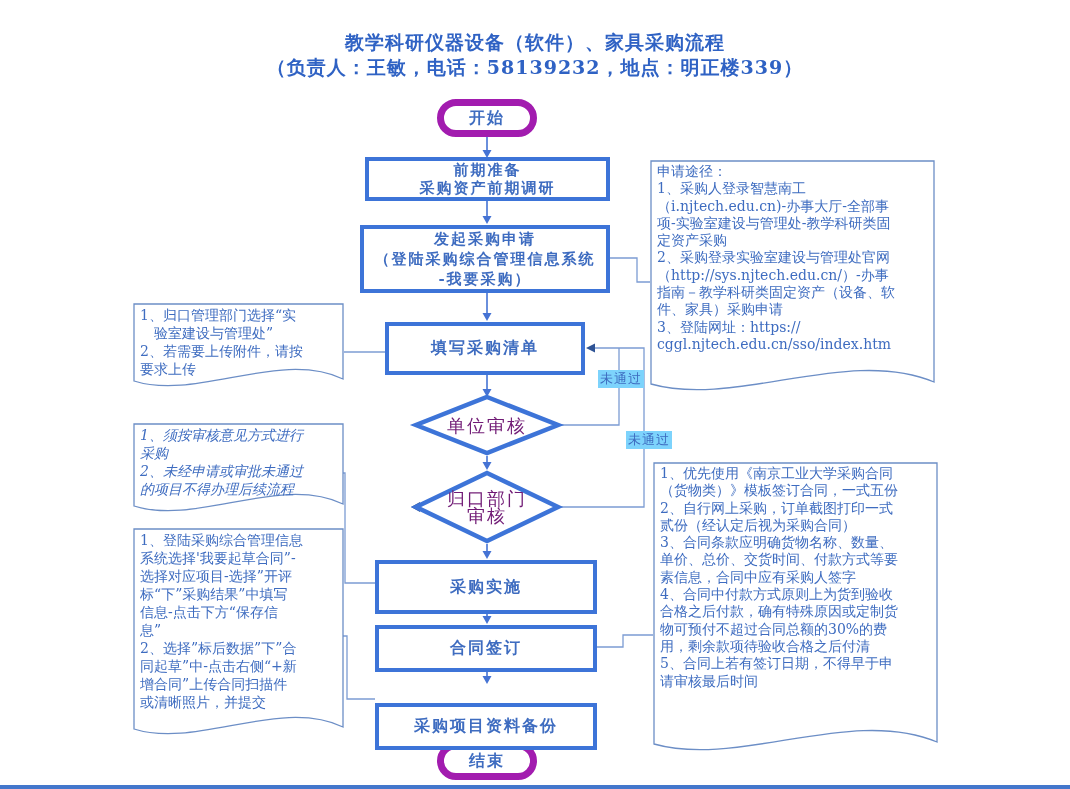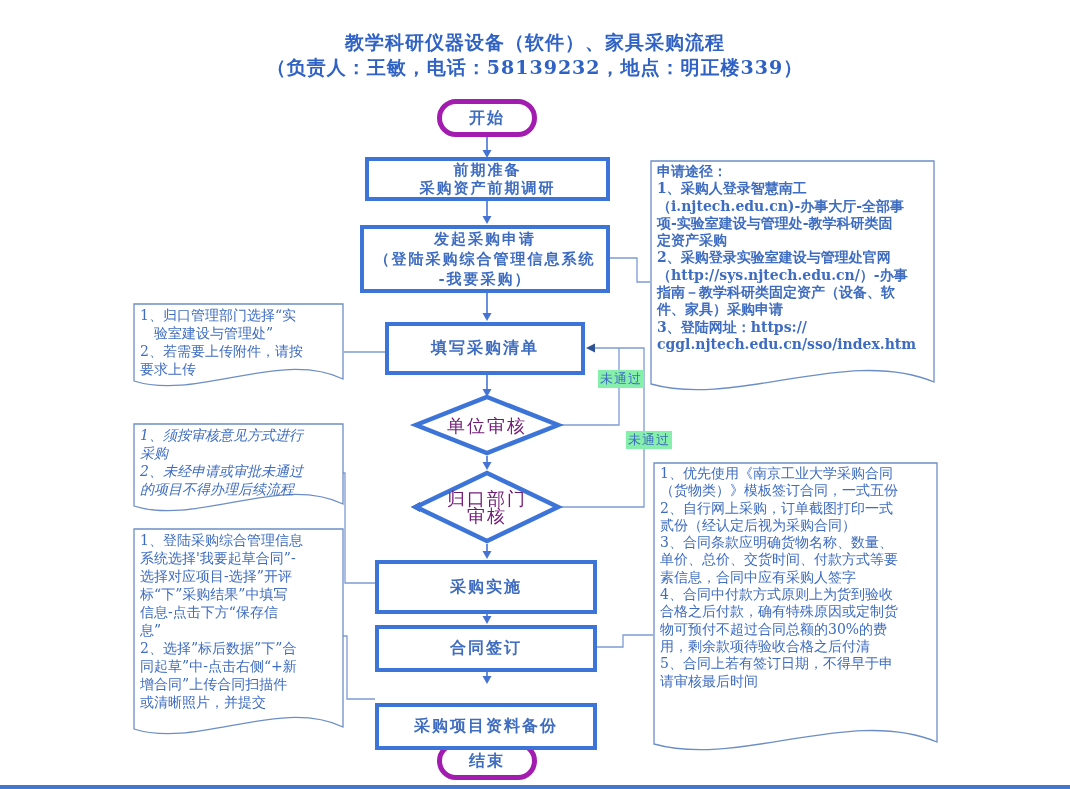--- a/index.html
+++ b/index.html
@@ -15,21 +15,21 @@
   .title-line { font-size:19px; font-weight:bold; letter-spacing:1px; line-height:25px; }
 
   
   .fbox {
     position:absolute; border:4px solid #3d74d8; background:#fff;
     display:flex; align-items:center; justify-content:center; text-align:center;
     color:#3e6cc0; font-weight:bold; z-index:2;
   }
   .node-label { white-space:pre-line; letter-spacing:2px; }
   .terminal {
-    position:absolute; border:5px solid #a21caf; border-radius:19px; background:#fff;
+    position:absolute; border:7px solid #a21caf; border-radius:19px; background:#fff;
     display:flex; align-items:center; justify-content:center;
     color:#3e6cc0; font-weight:bold; font-size:16px; z-index:2;
   }
   .diamond { position:absolute; z-index:2; }
   .diamond .dsvg { position:absolute; left:0; top:0; }
   .diamond .dlabel {
     position:absolute; inset:0; display:flex; align-items:center; justify-content:center;
     text-align:center; color:#701a75; font-weight:normal; font-size:18px; line-height:17px;
   }
 
@@ -37,21 +37,21 @@
   .panel { position:absolute; z-index:1; }
   .panel .pshape { position:absolute; left:0; top:0; }
   .panel .ptext {
     position:absolute; left:0; top:0; width:100%; padding:3px 6px 0 7px;
     color:#3e6cc0; font-size:14px; white-space:pre-wrap; z-index:1;
   }
   .ptext.left-side  { line-height:18px; }
   .ptext.right-side { line-height:17.3px; }
 
   .edge-label {
-    position:absolute; background:#86efac; color:#3e6cc0; font-size:13px;
+    position:absolute; background:#7dd3fc; color:#3e6cc0; font-size:13px;
     padding:0 2px; z-index:3; letter-spacing:1px;
   }
   #connector-layer { position:absolute; left:0; top:0; z-index:0; }
   #bottom-bar { position:absolute; left:0; top:785px; width:1070px; height:4px; background:#4377cc; z-index:4; }
 </style>
 </head>
 <body>
 
 <div id="canvas">
 
@@ -174,21 +174,21 @@
 选择对应项目-选择”开评
 标“下”采购结果”中填写
 信息-点击下方“保存信
 息”
 2、选择”标后数据”下”合
 同起草”中-点击右侧“+新
 增合同”上传合同扫描件
 或清晰照片，并提交</div>
   </div>
 
-  <div class="panel" style="left:650px; top:160px; width:285px; height:240px;font-weight:bold;">
+  <div class="panel" style="left:650px; top:160px; width:285px; height:240px;">
     <svg class="pshape" width="285" height="240" viewBox="0 0 285 240">
       <path d="M1,1 H284 V222 C198,186 86,248 1,224 Z" fill="#fff" stroke="#6c8ec6" stroke-width="1.3"></path>
     </svg>
     <div class="ptext right-side">申请途径：
 1、采购人登录智慧南工
 （i.njtech.edu.cn)-办事大厅-全部事
 项-实验室建设与管理处-教学科研类固
 定资产采购
 2、采购登录实验室建设与管理处官网
 （http://sys.njtech.edu.cn/）-办事

